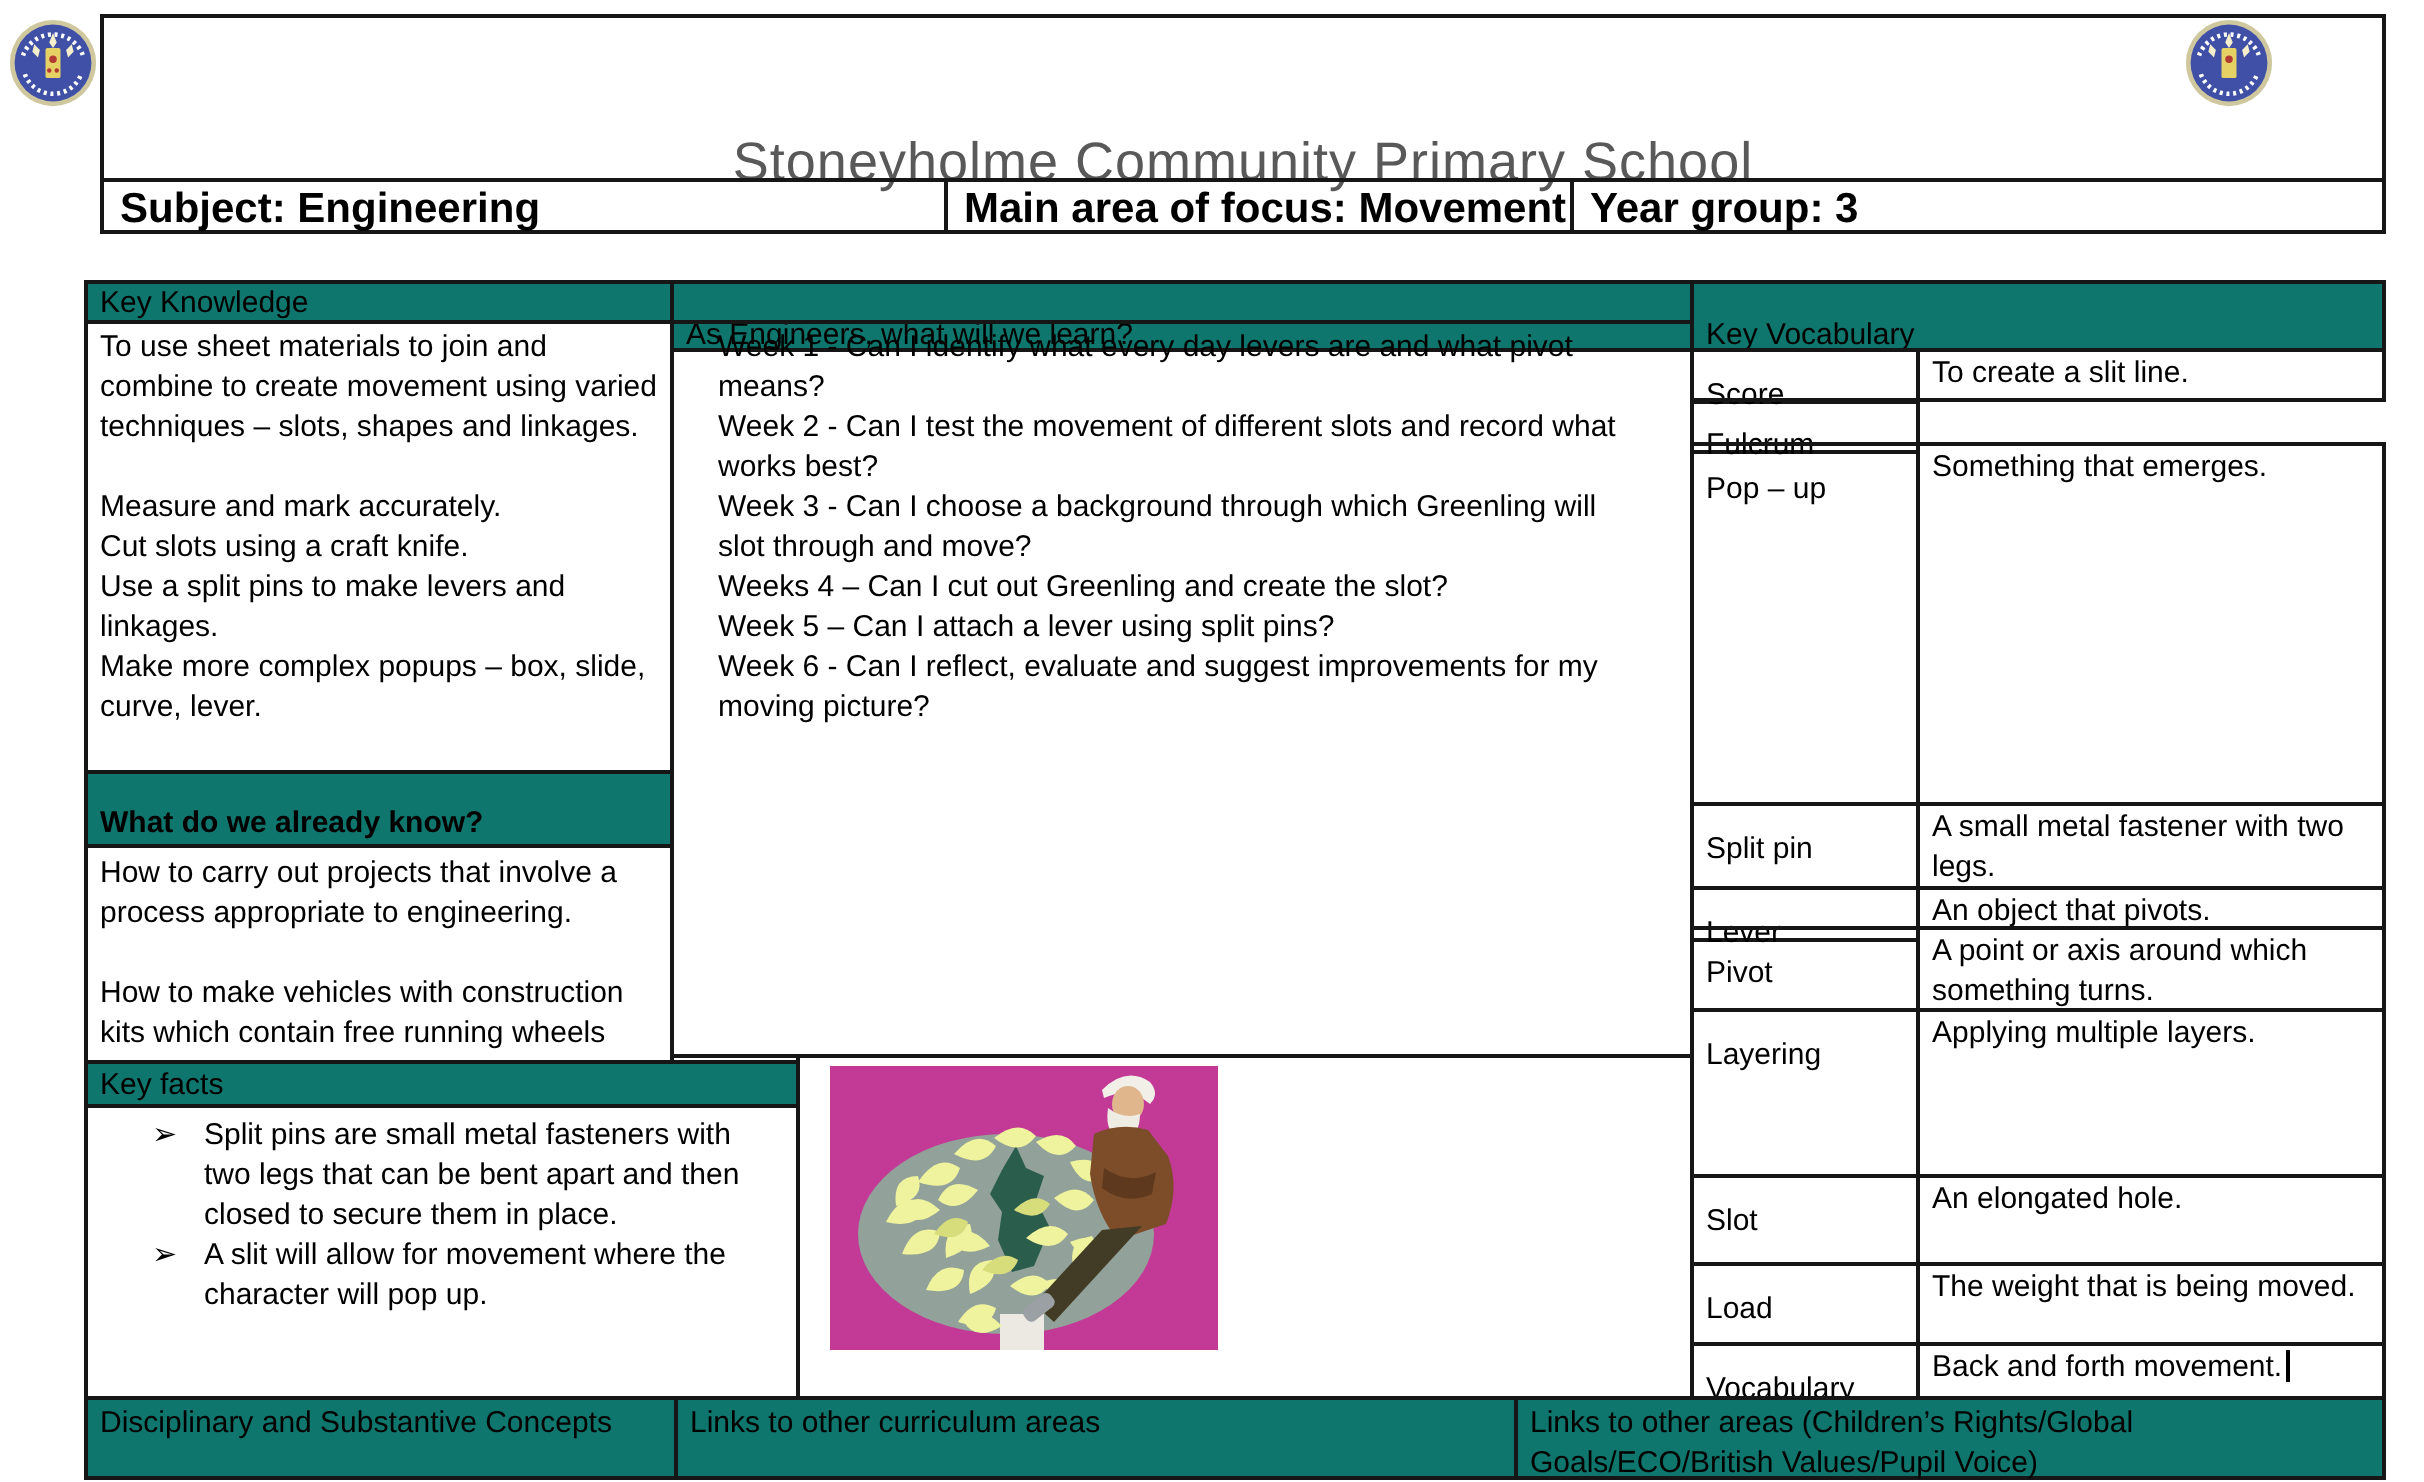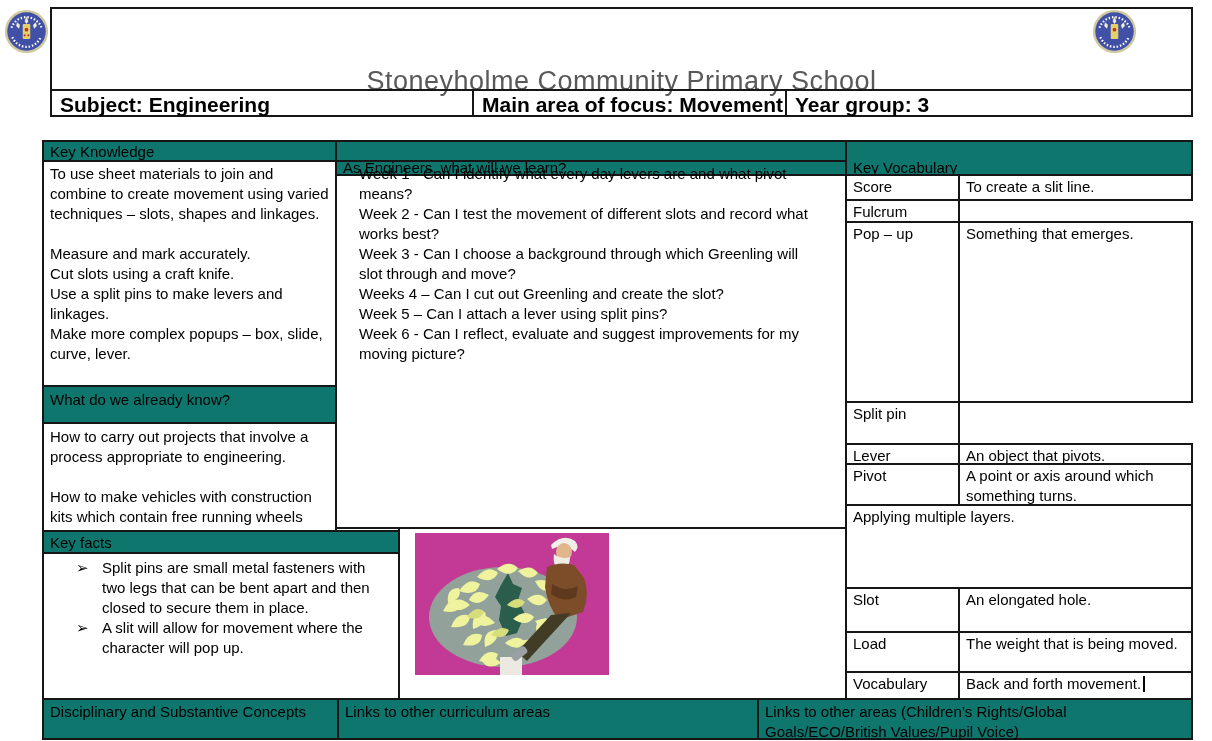--- a/index.html
+++ b/index.html
@@ -22,39 +22,39 @@
   #subject-cell{width:420px;}
   #focus-cell{width:313px;border-left:2px solid #161616;}
   #year-cell{flex:1;border-left:2px solid #161616;}
   .logo{width:45px;height:45px;}
   #logo-left{left:4px;top:9px;}
   #logo-right{left:1092px;top:9px;}
 
   
   #kk-head{left:42px;top:140px;width:295px;height:22px;padding:0 6px;}
   #kk-body{left:42px;top:160px;width:295px;height:227px;padding:2px 6px;}
-  #know-head{left:42px;top:385px;width:295px;height:39px;padding:3px 6px;}
+  #know-head{left:42px;top:385px;width:295px;height:39px;padding:15px 6px;font-weight:bold;}
   #know-body{left:42px;top:422px;width:295px;height:110px;padding:3px 6px;}
   #kf-head{left:42px;top:530px;width:358px;height:24px;padding:1px 6px;}
   #kf-body{left:42px;top:552px;width:358px;height:148px;padding:4px 8px 0 32px;}
   .bullet-row{display:flex;}
   .bullet-glyph{width:26px;flex:none;}
   .bullet-text{flex:1;}
 
   
   #eng-head{left:335px;top:140px;width:512px;height:22px;padding:16px 6px;}
   #eng-body{left:335px;top:160px;width:512px;height:369px;padding:2px 22px;}
   #img-cell{left:398px;top:527px;width:449px;height:173px;background:#fff;}
   #craft-photo{left:15px;top:4px;width:194px;height:142px;}
 
   
   #vocab{left:845px;top:140px;width:348px;}
   #voc-head{box-sizing:border-box;height:22px;border:2px solid #161616;padding:16px 6px;}
   .voc-row{display:flex;margin-top:-2px;}
-  .voc-row .term{box-sizing:border-box;width:115px;border:2px solid #161616;margin-right:-2px;padding:1px 6px;}
+  .voc-row .term{box-sizing:border-box;width:115px;border:2px solid #161616;margin-right:-2px;padding:12px 6px;}
   .voc-row .def{box-sizing:border-box;flex:1;border:2px solid #161616;padding:1px 6px;}
   .r1{height:27px}.r2{height:24px}.r3{height:182px}.r4{height:44px}.r5{height:22px}
   .r6{height:43px}.r7{height:85px}.r8{height:46px}.r9{height:42px}.r10{height:43px}
   .caret{display:inline-block;width:1.5px;height:16px;background:#000;vertical-align:-3px;margin-left:2px;}
 
   
   .fcell{top:698px;height:42px;padding:2px 6px;}
   #f1{left:42px;width:297px;}
   #f2{left:337px;width:422px;}
   #f3{left:757px;width:436px;}
@@ -198,30 +198,32 @@
   </div>
   <div class="voc-row r2">
     <div class="term t">Fulcrum</div>
   </div>
   <div class="voc-row r3">
     <div class="term t">Pop – up</div>
     <div class="def t"><span>Something that emerges.</span></div>
   </div>
   <div class="voc-row r4">
     <div class="term t">Split pin</div>
+    <div class="def t"><span>A small metal fastener with two legs.</span></div>
   </div>
   <div class="voc-row r5">
     <div class="term t">Lever</div>
     <div class="def t"><span>An object that pivots.</span></div>
   </div>
   <div class="voc-row r6">
     <div class="term t">Pivot</div>
     <div class="def t"><span>A point or axis around which something turns.</span></div>
   </div>
   <div class="voc-row r7">
+    <div class="term t">Layering</div>
     <div class="def t"><span>Applying multiple layers.</span></div>
   </div>
   <div class="voc-row r8">
     <div class="term t">Slot</div>
     <div class="def t"><span>An elongated hole.</span></div>
   </div>
   <div class="voc-row r9">
     <div class="term t">Load</div>
     <div class="def t"><span>The weight that is being moved.</span></div>
   </div>

